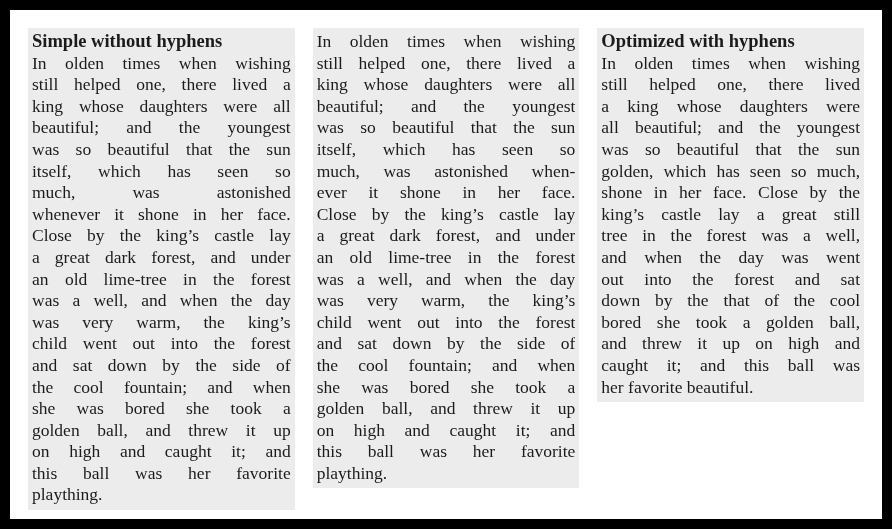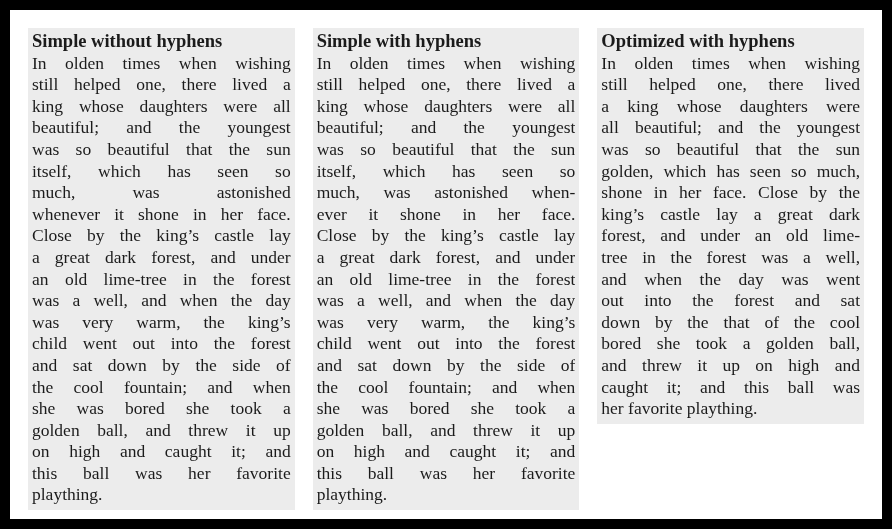--- a/index.html
+++ b/index.html
@@ -73,21 +73,20 @@
           <div class="line">the cool fountain; and when</div>
           <div class="line">she was bored she took a</div>
           <div class="line">golden ball, and threw it up</div>
           <div class="line">on high and caught it; and</div>
           <div class="line">this ball was her favorite</div>
           <div class="line last">plaything.</div>
         </div>
     </section>
 
     <section class="panel">
-      <div class="panel-heading">Simple with hyphens</div>
       <div class="panel-body">
           <div class="line">In olden times when wishing</div>
           <div class="line">still helped one, there lived a</div>
           <div class="line">king whose daughters were all</div>
           <div class="line">beautiful; and the youngest</div>
           <div class="line">was so beautiful that the sun</div>
           <div class="line">itself, which has seen so</div>
           <div class="line">much, was astonished when-</div>
           <div class="line">ever it shone in her face.</div>
           <div class="line">Close by the king’s castle lay</div>
@@ -109,27 +108,26 @@
     <section class="panel">
       <div class="panel-heading">Optimized with hyphens</div>
       <div class="panel-body">
           <div class="line">In olden times when wishing</div>
           <div class="line">still helped one, there lived</div>
           <div class="line">a king whose daughters were</div>
           <div class="line">all beautiful; and the youngest</div>
           <div class="line">was so beautiful that the sun</div>
           <div class="line">golden, which has seen so much,</div>
           <div class="line">shone in her face. Close by the</div>
-          <div class="line">king’s castle lay a great dark</div>
-          <div class="line">forest, and under an old lime-</div>
+          <div class="line">king’s castle lay a great still</div>
           <div class="line">tree in the forest was a well,</div>
           <div class="line">and when the day was went</div>
           <div class="line">out into the forest and sat</div>
           <div class="line">down by the that of the cool</div>
           <div class="line">bored she took a golden ball,</div>
           <div class="line">and threw it up on high and</div>
           <div class="line">caught it; and this ball was</div>
-          <div class="line last">her favorite plaything.</div>
+          <div class="line last">her favorite beautiful.</div>
         </div>
     </section>
 
   </div>
 </div>
 
 </body></html>

